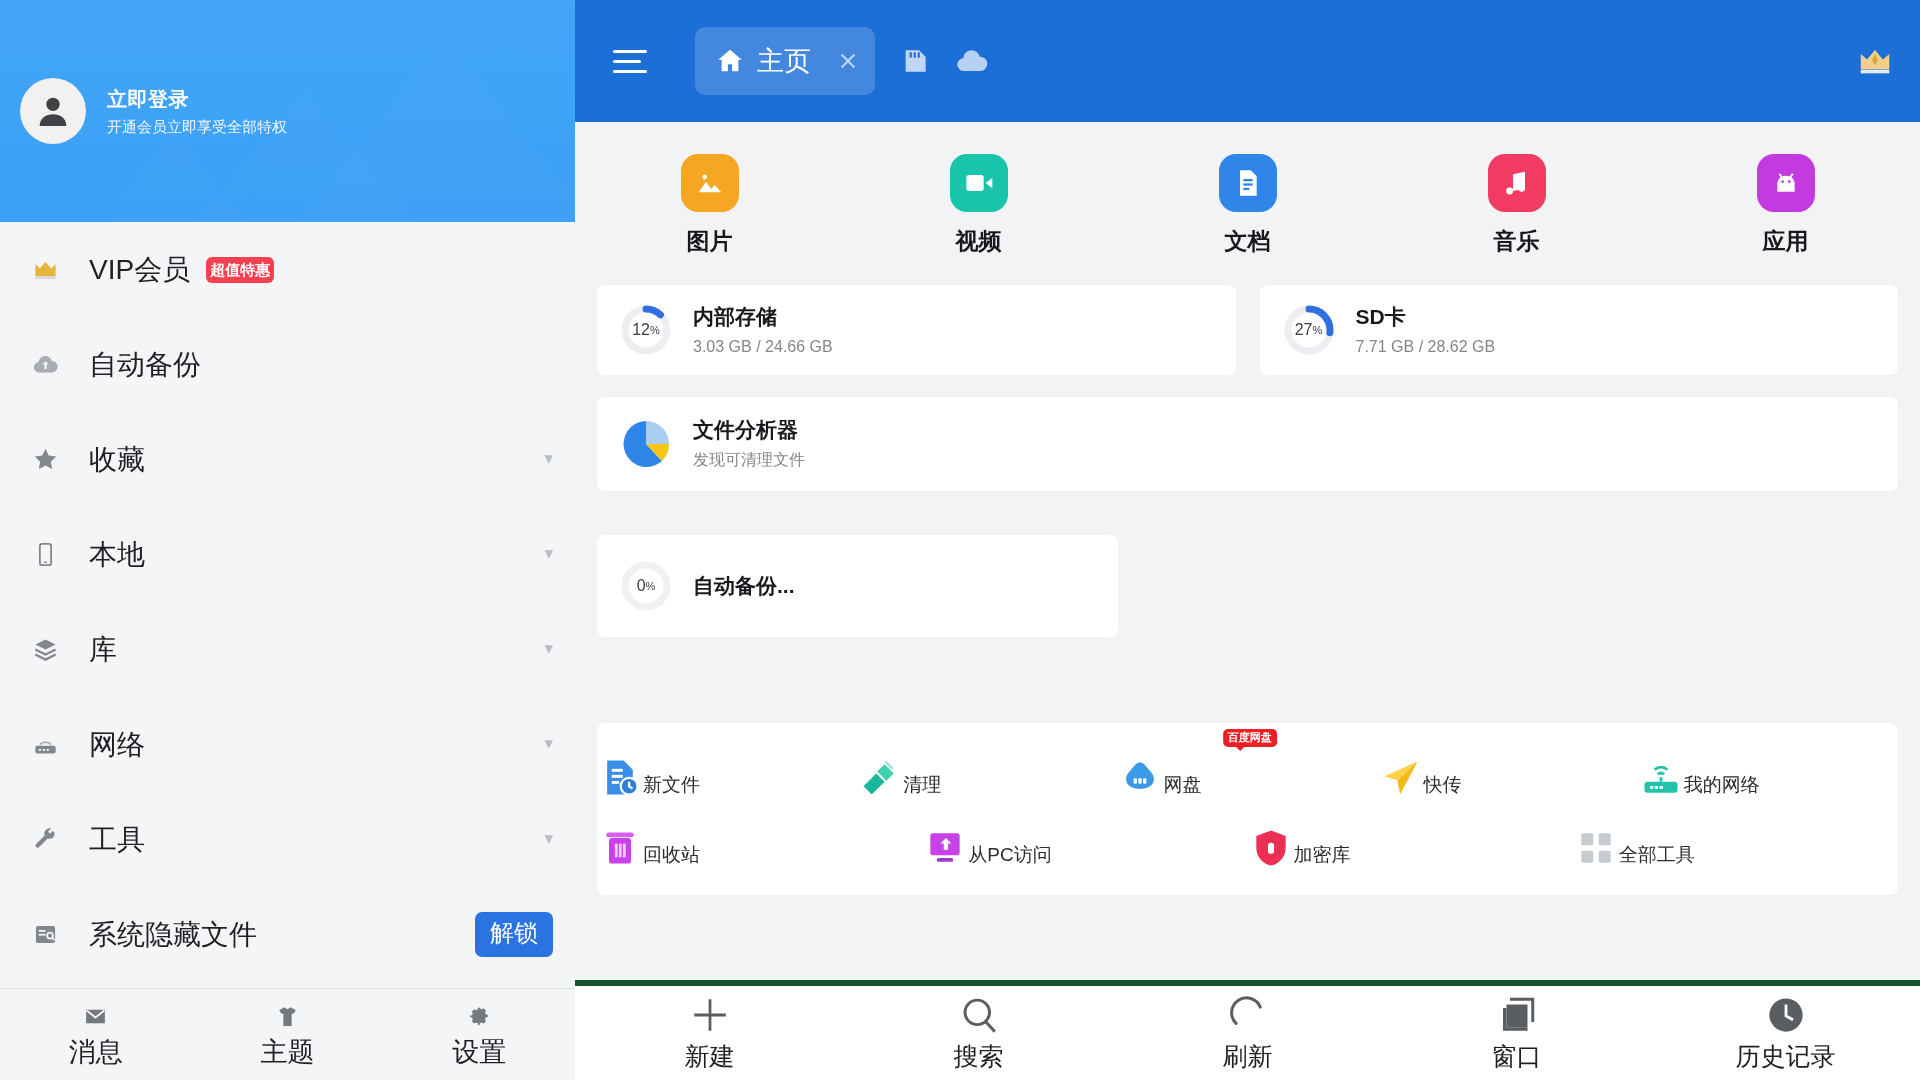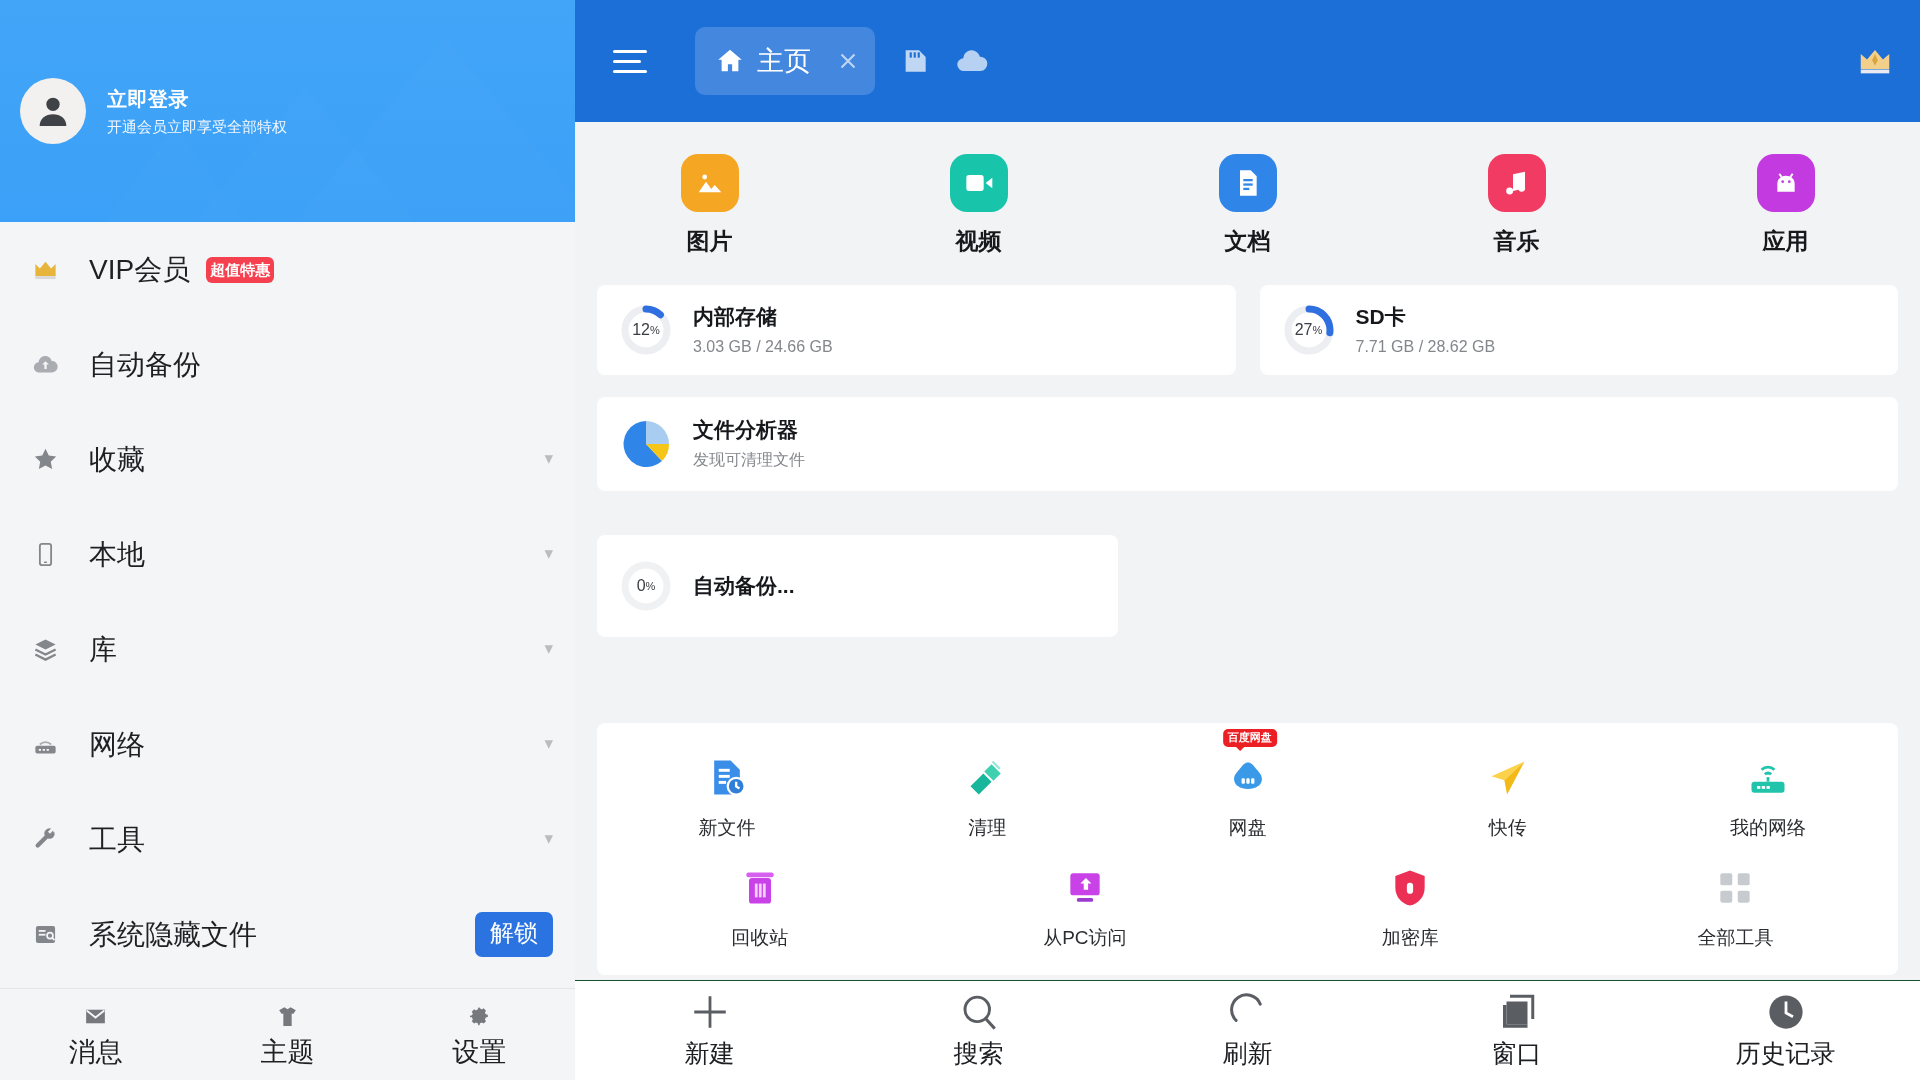--- a/index.html
+++ b/index.html
@@ -154,37 +154,37 @@
   .ring.flat .pct { font-size: 16px; color: #3a3d42; }
 
   .shortcut-panel {
     position: absolute;
     left: 22px; right: 22px; top: 601px;
     background: #ffffff;
     border-radius: 8px;
     padding: 22px 0 10px;
   }
   .sc-row { display: flex; }
-  .sc { flex: 1 1 0; display: flex; flex-direction: column; align-items: center; cursor: pointer; padding: 10px 0 14px; position: relative; }
+  .sc { flex: 1 1 0; display: flex; flex-direction: row; align-items: center; cursor: pointer; padding: 10px 0 14px; position: relative; }
   .sc-ic { width: 46px; height: 46px; display: flex; align-items: center; justify-content: center; position: relative; }
   .sc-ic svg { width: 44px; height: 44px; }
   .sc-label { margin-top: 14px; font-size: 19px; color: #2b2d31; white-space: nowrap; }
   .cloud-tag {
     position: absolute; top: -16px; left: 50%; transform: translateX(-46%);
     background: #ec1f24; color: #fff; font-size: 11px; font-weight: bold;
     border-radius: 5px; padding: 3px 5px 4px; line-height: 1; white-space: nowrap;
   }
   .cloud-tag::after { content: ""; position: absolute; left: 12px; bottom: -4px; border-left: 5px solid transparent; border-right: 5px solid transparent; border-top: 5px solid #ec1f24; }
 
   .bottombar {
     position: absolute; left: 0; right: 0; bottom: 0;
     height: 100px;
     background: #ffffff;
     display: flex; align-items: center;
-    border-top: 1px solid #14532d;
+    border-top: 6px solid #14532d;
     z-index: 6;
   }
   .bb { flex: 1 1 0; display: flex; flex-direction: column; align-items: center; justify-content: center; cursor: pointer; }
   .bb svg { width: 42px; height: 42px; }
   .bb .bb-label { margin-top: 4px; font-size: 25px; color: #1c1e22; }
 </style>
 </head>
 <body>
 
 <div id="app">

